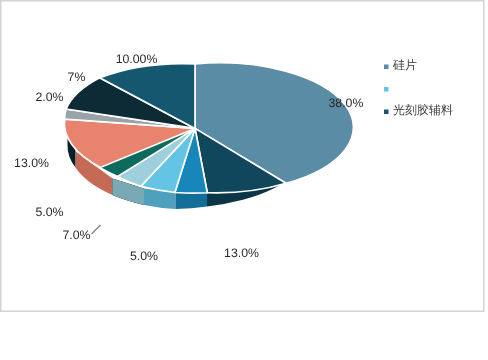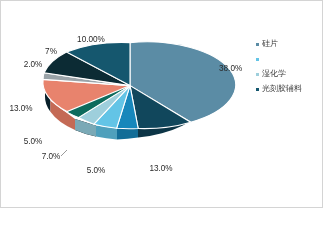--- a/index.html
+++ b/index.html
@@ -130,22 +130,18 @@
 
   <div id="legend">
     <div class="legend-item">
       <span class="legend-swatch" style="background:#5b8ca5"></span>
       <span class="legend-label">硅片</span>
     </div>
     <div class="legend-item">
       <span class="legend-swatch" style="background:#63c4e6"></span>
     </div>
     <div class="legend-item">
-      <span class="legend-swatch" style="background:#9ecfdc"></span>
-      <span class="legend-label">湿化学</span>
-    </div>
-    <div class="legend-item">
       <span class="legend-swatch" style="background:#15576e"></span>
       <span class="legend-label">光刻胶辅料</span>
     </div>
   </div>
 
 </div>
 
 </body></html>

